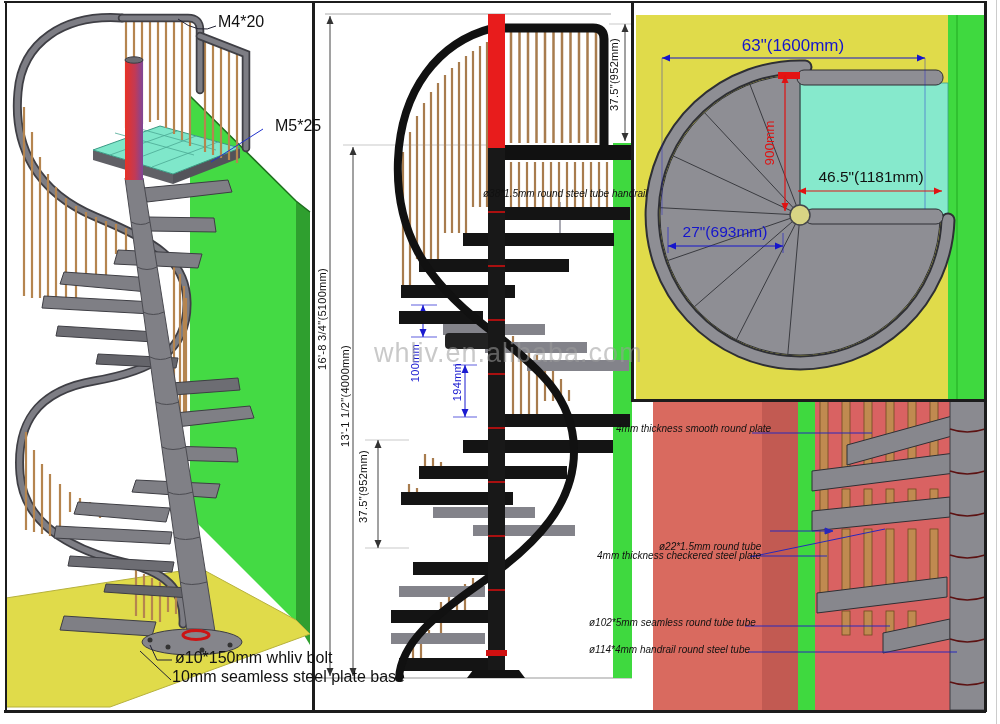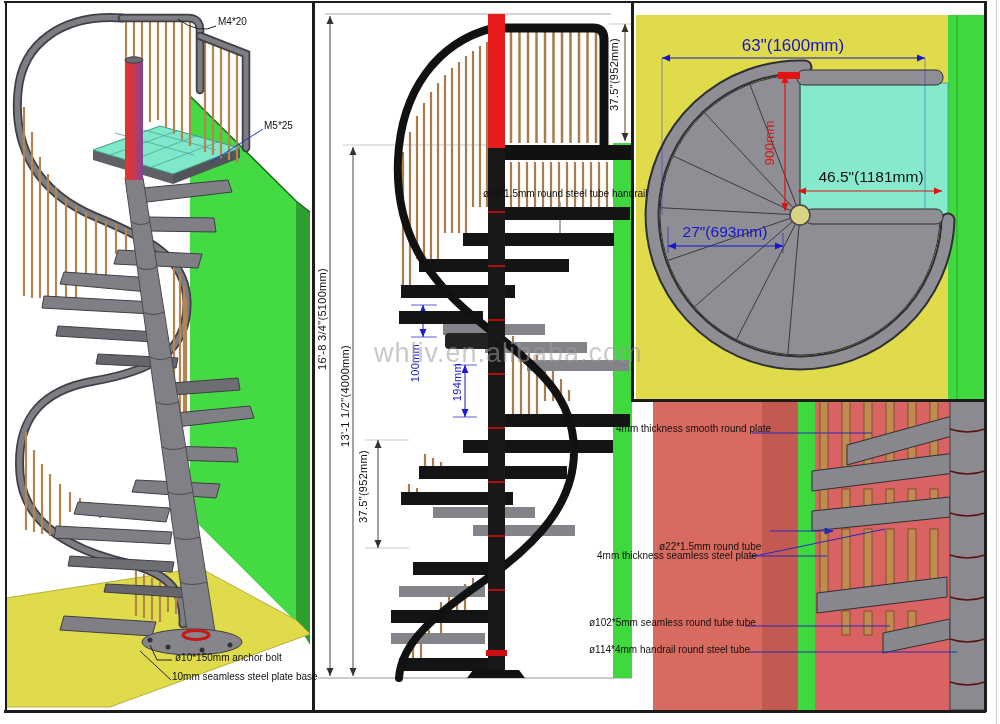--- a/index.html
+++ b/index.html
@@ -1,20 +1,20 @@
 <!DOCTYPE html>
 <html><head>
 <meta charset="utf-8">
 <style>
   html,body{margin:0;padding:0;background:#fff;}
   #sheet{position:relative;width:1000px;height:724px;background:#fff;overflow:hidden;
          font-family:"Liberation Sans",sans-serif;color:#111;}
   .frame{position:absolute;background:#1c1c1c;}
-  .lbl{position:absolute;font-size:10px;line-height:11px;white-space:nowrap;color:#111;}
-  .lbl11{position:absolute;font-size:10px;line-height:12px;white-space:nowrap;color:#111;}
+  .lbl{position:absolute;font-size:10px;line-height:11px;white-space:nowrap;color:#111;font-style:italic;}
+  .lbl11{position:absolute;font-size:16px;line-height:12px;white-space:nowrap;color:#111;}
   .vdim{position:absolute;writing-mode:vertical-rl;transform:rotate(180deg);
         font-size:11px;white-space:nowrap;color:#111;letter-spacing:.3px;}
   .vdim.blue{color:#1a1ad0;}
   #watermark{position:absolute;left:374px;top:338px;font-size:27px;letter-spacing:1px;
              color:#9d9d9d;opacity:.55;white-space:nowrap;}
   svg{position:absolute;overflow:visible;}
 </style>
 </head>
 <body>
 
@@ -325,32 +325,32 @@
   <div class="frame" style="left:4px;top:1px;width:982px;height:2px"></div>
   <div class="frame" style="left:4px;top:710px;width:982px;height:2.5px"></div>
   <div class="frame" style="left:5px;top:1px;width:2px;height:711px"></div>
   <div class="frame" style="left:984px;top:1px;width:2.5px;height:711px"></div>
   <div class="frame" style="left:312px;top:1px;width:2.5px;height:711px"></div>
   <div class="frame" style="left:631px;top:1px;width:2.5px;height:400px"></div>
   <div class="frame" style="left:631px;top:399px;width:355px;height:2.5px"></div>
   <div style="position:absolute;left:996px;top:0;width:1px;height:724px;background:#ccc"></div>
 
   <div class="lbl11" style="left:218px;top:16px">M4*20</div>
-  <div class="lbl11" style="left:264px;top:120px">M5*25</div>
-  <div class="lbl11" style="left:175px;top:652px">ø10*150mm anchor bolt</div>
+  <div class="lbl11" style="left:275px;top:120px">M5*25</div>
+  <div class="lbl11" style="left:175px;top:652px">ø10*150mm whliv bolt</div>
   <div class="lbl11" style="left:172px;top:671px">10mm seamless steel plate base</div>
 
   <div class="vdim" style="left:316px;top:268px">16'-8 3/4"(5100mm)</div>
   <div class="vdim" style="left:339px;top:345px">13'-1 1/2"(4000mm)</div>
   <div class="vdim" style="left:357px;top:450px">37.5"(952mm)</div>
   <div class="vdim" style="left:608px;top:38px">37.5"(952mm)</div>
   <div class="vdim blue" style="left:409px;top:344px">100mm</div>
   <div class="vdim blue" style="left:451px;top:363px">194mm</div>
   <div class="lbl" style="left:483px;top:188px">ø38*1.5mm round steel tube handrail</div>
 
   <div class="lbl" style="left:616px;top:423px">4mm thickness smooth round plate</div>
   <div class="lbl" style="left:659px;top:541px">ø22*1.5mm round tube</div>
-  <div class="lbl" style="left:597px;top:550px">4mm thickness seamless steel plate</div>
+  <div class="lbl" style="left:597px;top:550px">4mm thickness checkered steel plate</div>
   <div class="lbl" style="left:589px;top:617px">ø102*5mm seamless round tube tube</div>
   <div class="lbl" style="left:589px;top:644px">ø114*4mm handrail round steel tube</div>
 
   <div id="watermark">whliv.en.alibaba.com</div>
 </div>
 
 </body></html>

